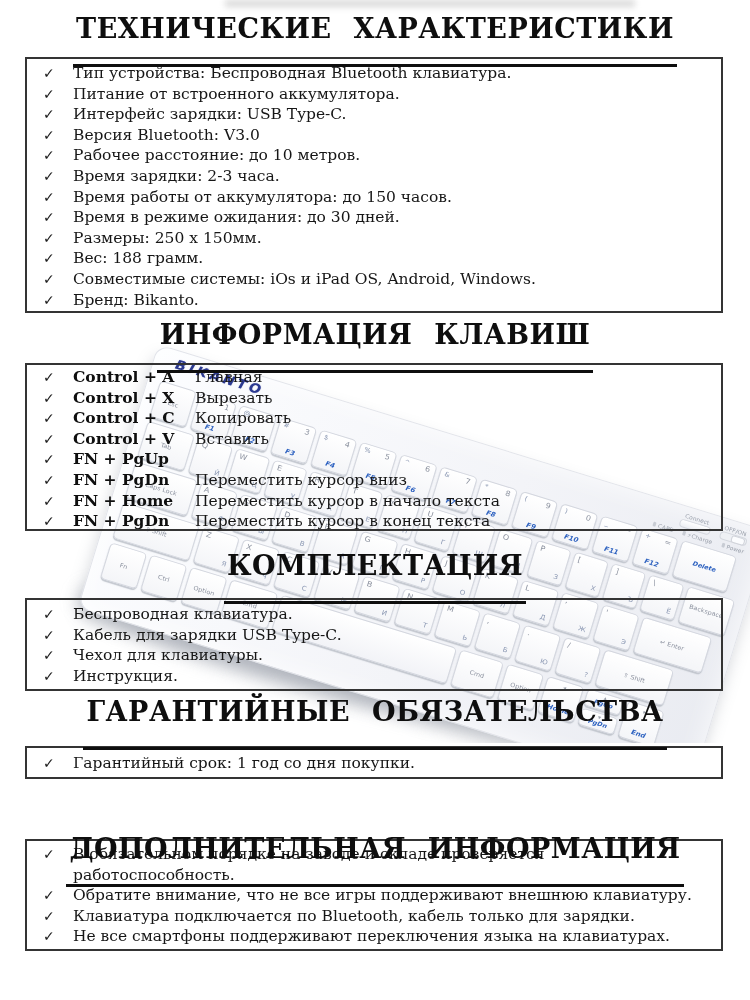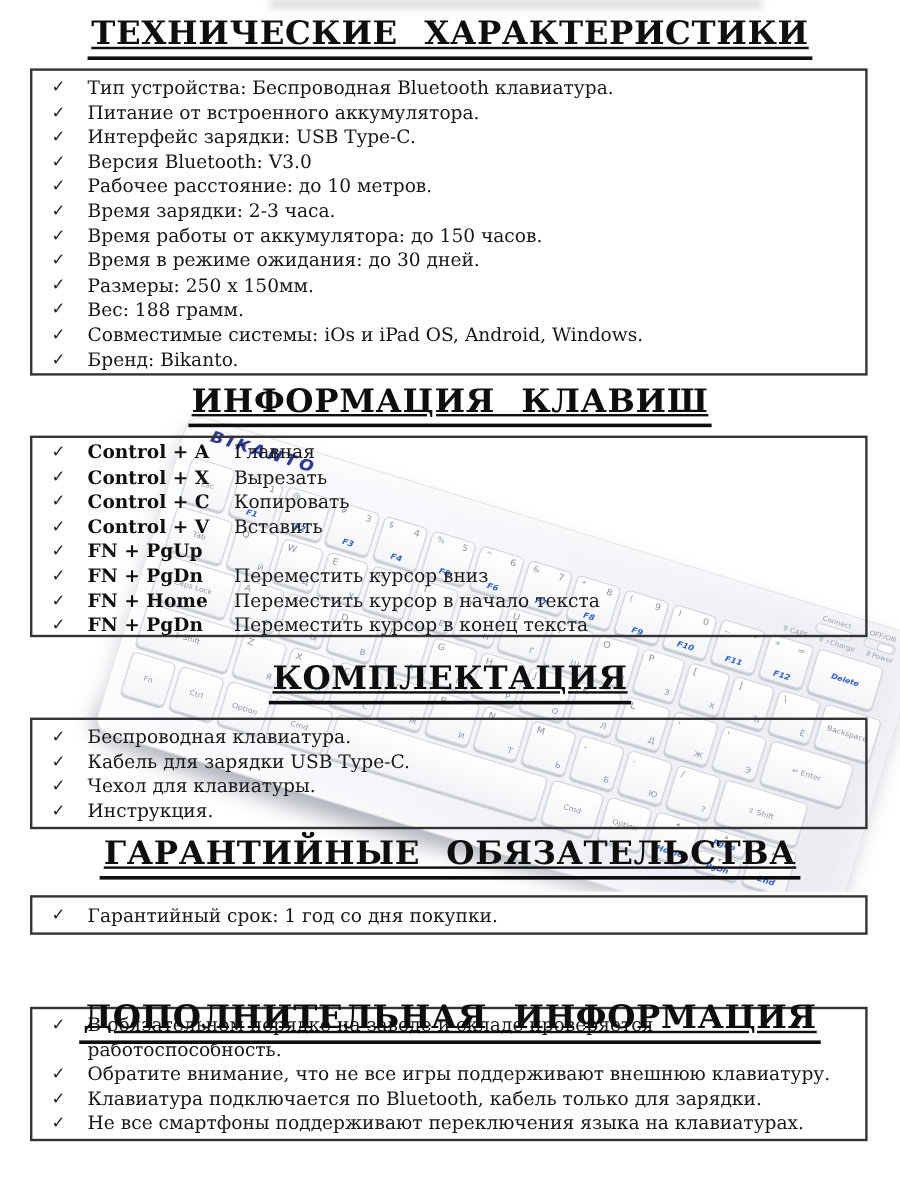--- a/index.html
+++ b/index.html
@@ -7,21 +7,21 @@
        font-family:"DejaVu Serif","Liberation Serif",serif;color:#181818;}
   .abs{position:absolute;}
 
   
   .top-artifact{left:225px;top:0;width:410px;height:7px;background:#b3b3b3;
                 filter:blur(3px);opacity:.5;}
 
   
   .title{left:0;right:0;text-align:center;font-weight:700;font-size:27px;line-height:34px;
          letter-spacing:.5px;word-spacing:12px;color:#0e0e0e;z-index:3;}
-  .title .tspan{display:inline-block;border-bottom:3px solid #0e0e0e;padding:0 3px 1px 3px;text-decoration:underline;}
+  .title .tspan{display:inline-block;border-bottom:3px solid #0e0e0e;padding:0 3px 18px 3px;}
   .t1{top:12px;} .t2{top:318px;} .t3{top:549px;text-align:center;} .t4{top:695px;} .t5{top:832px;}
 
   
   .box{left:25px;width:698px;border:2px solid #343434;box-sizing:border-box;z-index:2;
        background:transparent;}
   .b1{top:57px;height:256px;padding:4px 10px;}
   .b2{top:363px;height:168px;padding:2px 10px;}
   .b3{top:598px;height:93px;padding:4px 10px;}
   .b4{top:746px;height:33px;padding:5px 10px;}
   .b5{top:839px;height:112px;padding:3px 10px;}

